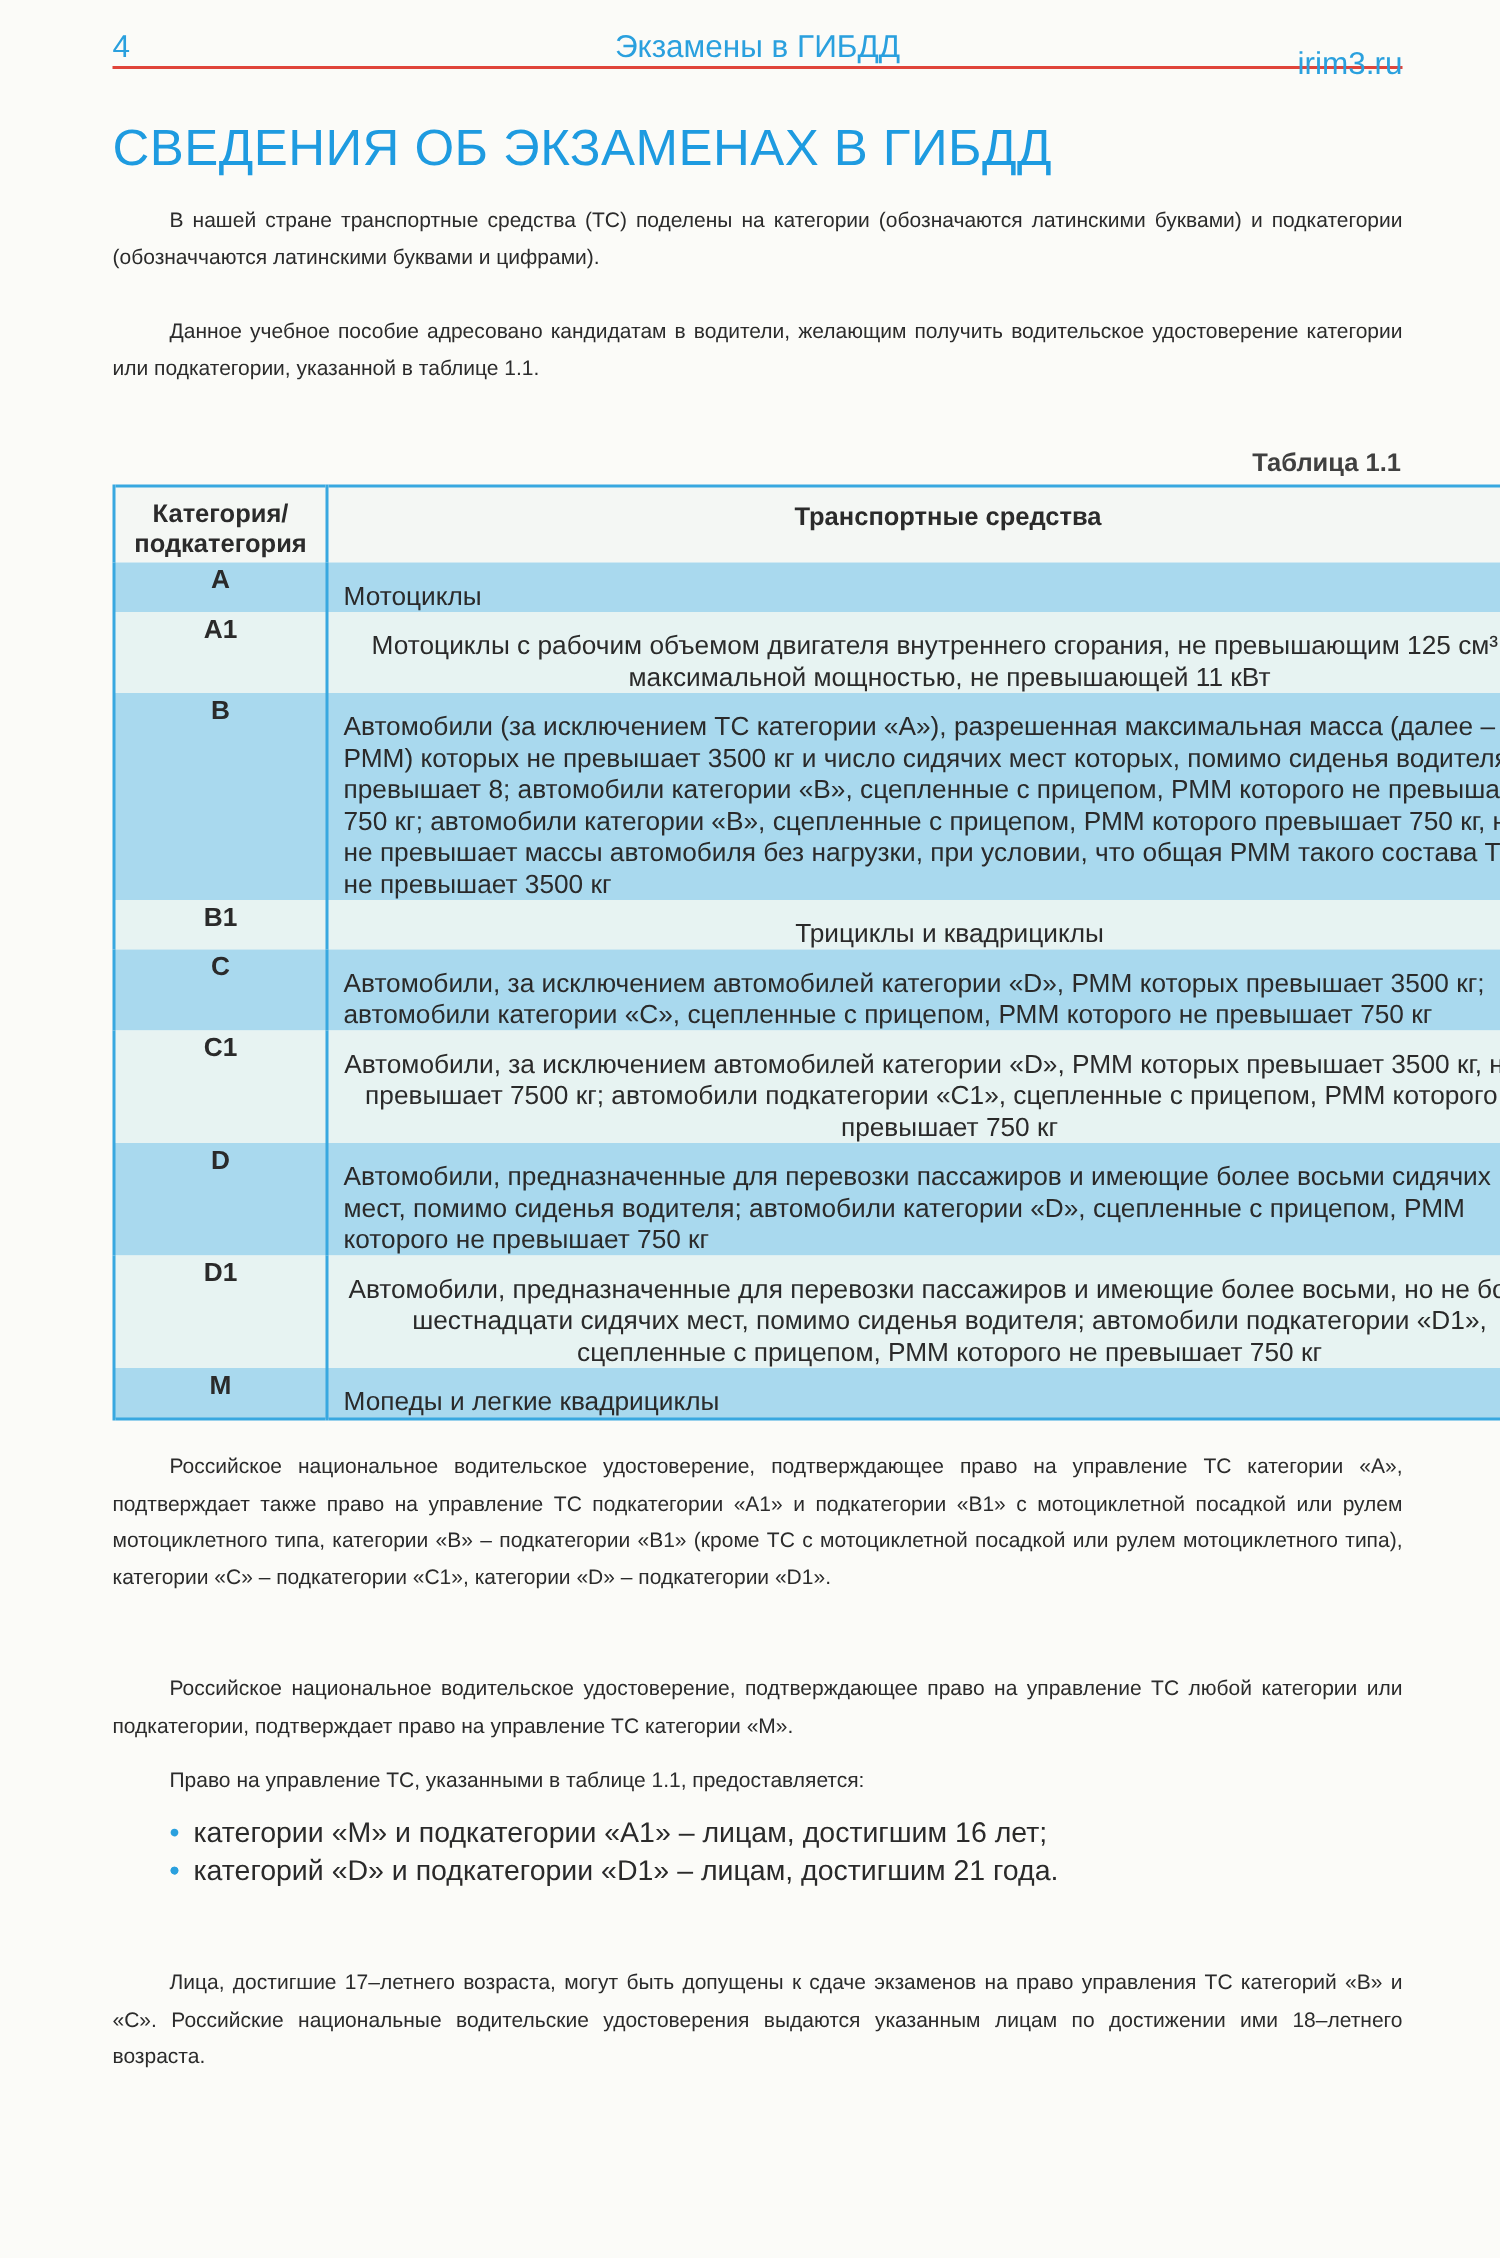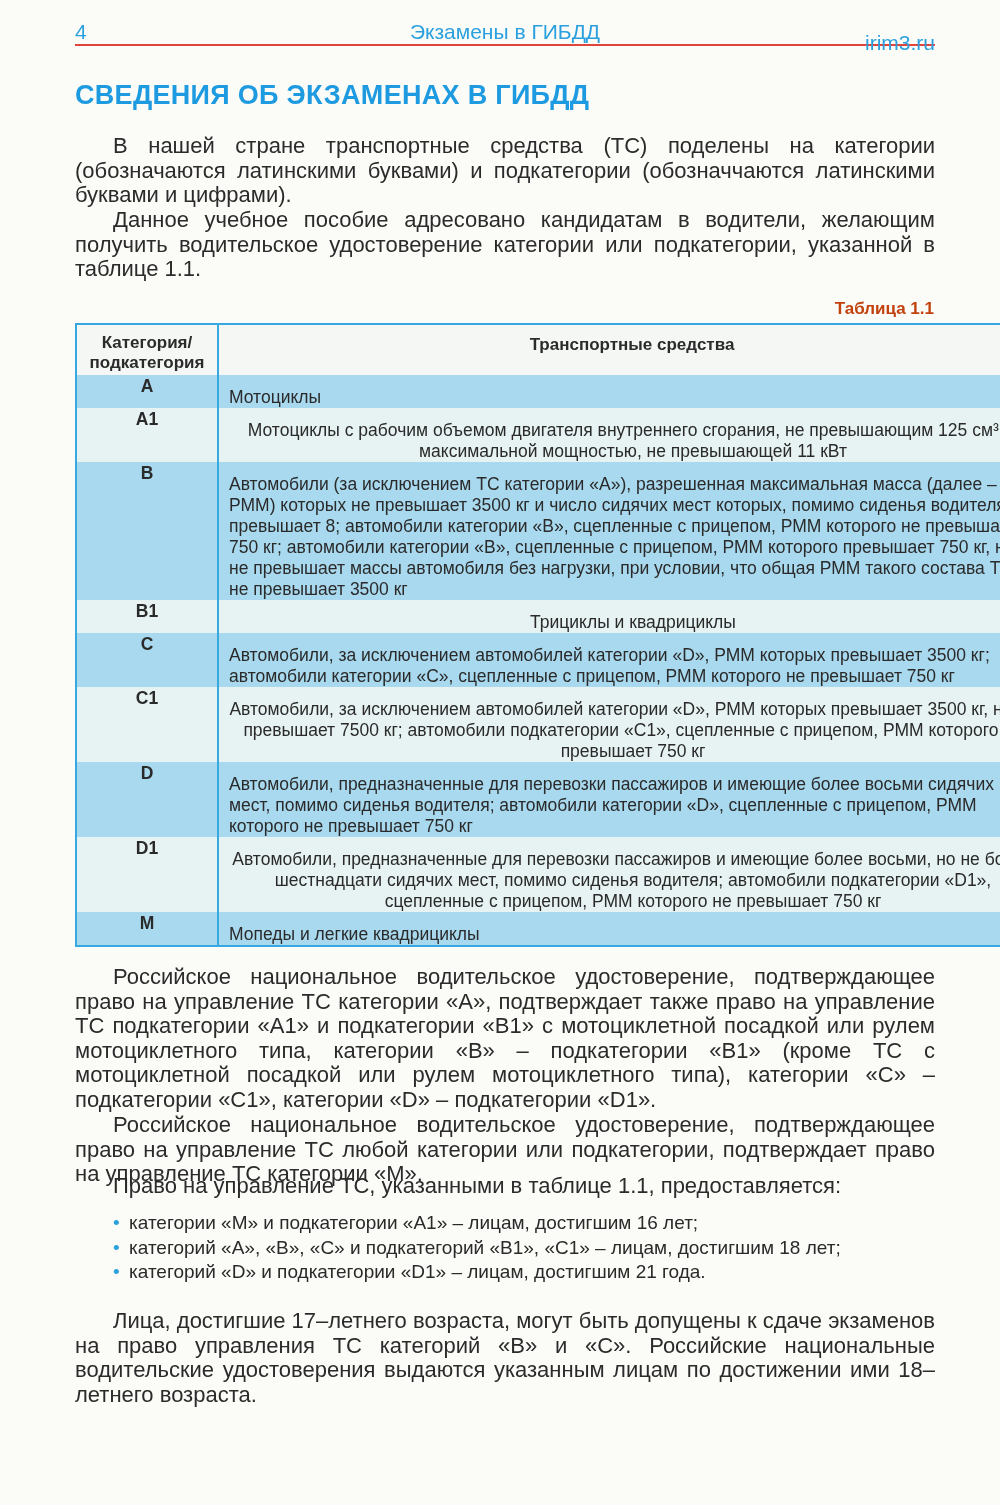--- a/index.html
+++ b/index.html
@@ -13,30 +13,30 @@
     .page-header {
       position: absolute; left: 75px; top: 18px; width: 860px; height: 28px;
       color: #2aa0de; font-size: 21px;
       border-bottom: 2px solid #e0443a;
     }
     .page-header .num { position: absolute; left: 0; top: 2px; }
     .page-header .title { position: absolute; left: 0; right: 0; top: 2px; text-align: center; }
     .page-header .site { position: absolute; right: 0; top: 13px; }
     .heading {
       position: absolute; left: 75px; top: 80px;
-      color: #1e9be0; font-weight: bold; font-size: 27px; letter-spacing: 0.3px;
+      color: #1e9be0; font-weight: normal; font-size: 34px; letter-spacing: 0.3px;
     }
     .para {
       position: absolute; left: 75px; width: 860px;
-      font-size: 22px; line-height: 24.5px; text-align: justify;
+      font-size: 14px; line-height: 24.5px; text-align: justify;
       text-indent: 38px; color: #2b2b2b;
     }
     .caption {
       position: absolute; right: 66px; top: 299px;
-      font-size: 17px; font-weight: bold; color: #c2410c; text-align: right;
+      font-size: 17px; font-weight: bold; color: #404040; text-align: right;
     }
     table.cats {
       position: absolute; left: 75px; top: 323px; width: 972px;
       border-collapse: collapse; border: 2px solid #38a8e0;
       font-size: 17.5px; line-height: 21px;
     }
     table.cats th, table.cats td { border-left: 2px solid #38a8e0; vertical-align: top; }
     table.cats th {
       font-weight: bold; text-align: center; padding: 8px 2px 2px;
       background: #f4f7f4; color: #2b2b2b; font-size: 17px; line-height: 20px;
@@ -112,17 +112,17 @@
     </tr>
   </tbody>
 </table>
 
 <p class="para" style="top:965px">Российское национальное водительское удостоверение, подтверждающее право на управление ТС категории «А», подтверждает также право на управление ТС подкатегории «А1» и подкатегории «В1» с мотоциклетной посадкой или рулем мотоциклетного типа, категории «В» – подкатегории «В1» (кроме ТС с мотоциклетной посадкой или рулем мотоциклетного типа), категории «С» – подкатегории «С1», категории «D» – подкатегории «D1».</p>
 <p class="para" style="top:1113px">Российское национальное водительское удостоверение, подтверждающее право на управление ТС любой категории или подкатегории, подтверждает право на управление ТС категории «М».</p>
 <p class="para" style="top:1174px">Право на управление ТС, указанными в таблице 1.1, предоставляется:</p>
 
 <ul class="bullets" style="top:1211px">
   <li><span class="dot">•</span><span>категории «М» и подкатегории «А1» – лицам, достигшим 16 лет;</span></li>
-  <li><span class="dot">•</span><span>категорий «А», «В», «С» и подкатегорий «В1», «С1» – лицам, достигшим 18 лет;</span></li>
+  <li><span class="dot">•</span></li>
   <li><span class="dot">•</span><span>категорий «D» и подкатегории «D1» – лицам, достигшим 21 года.</span></li>
 </ul>
 
 <p class="para" style="top:1309px">Лица, достигшие 17–летнего возраста, могут быть допущены к сдаче экзаменов на право управления ТС категорий «В» и «С». Российские национальные водительские удостоверения выдаются указанным лицам по достижении ими 18–летнего возраста.</p>
 
 </body></html>

